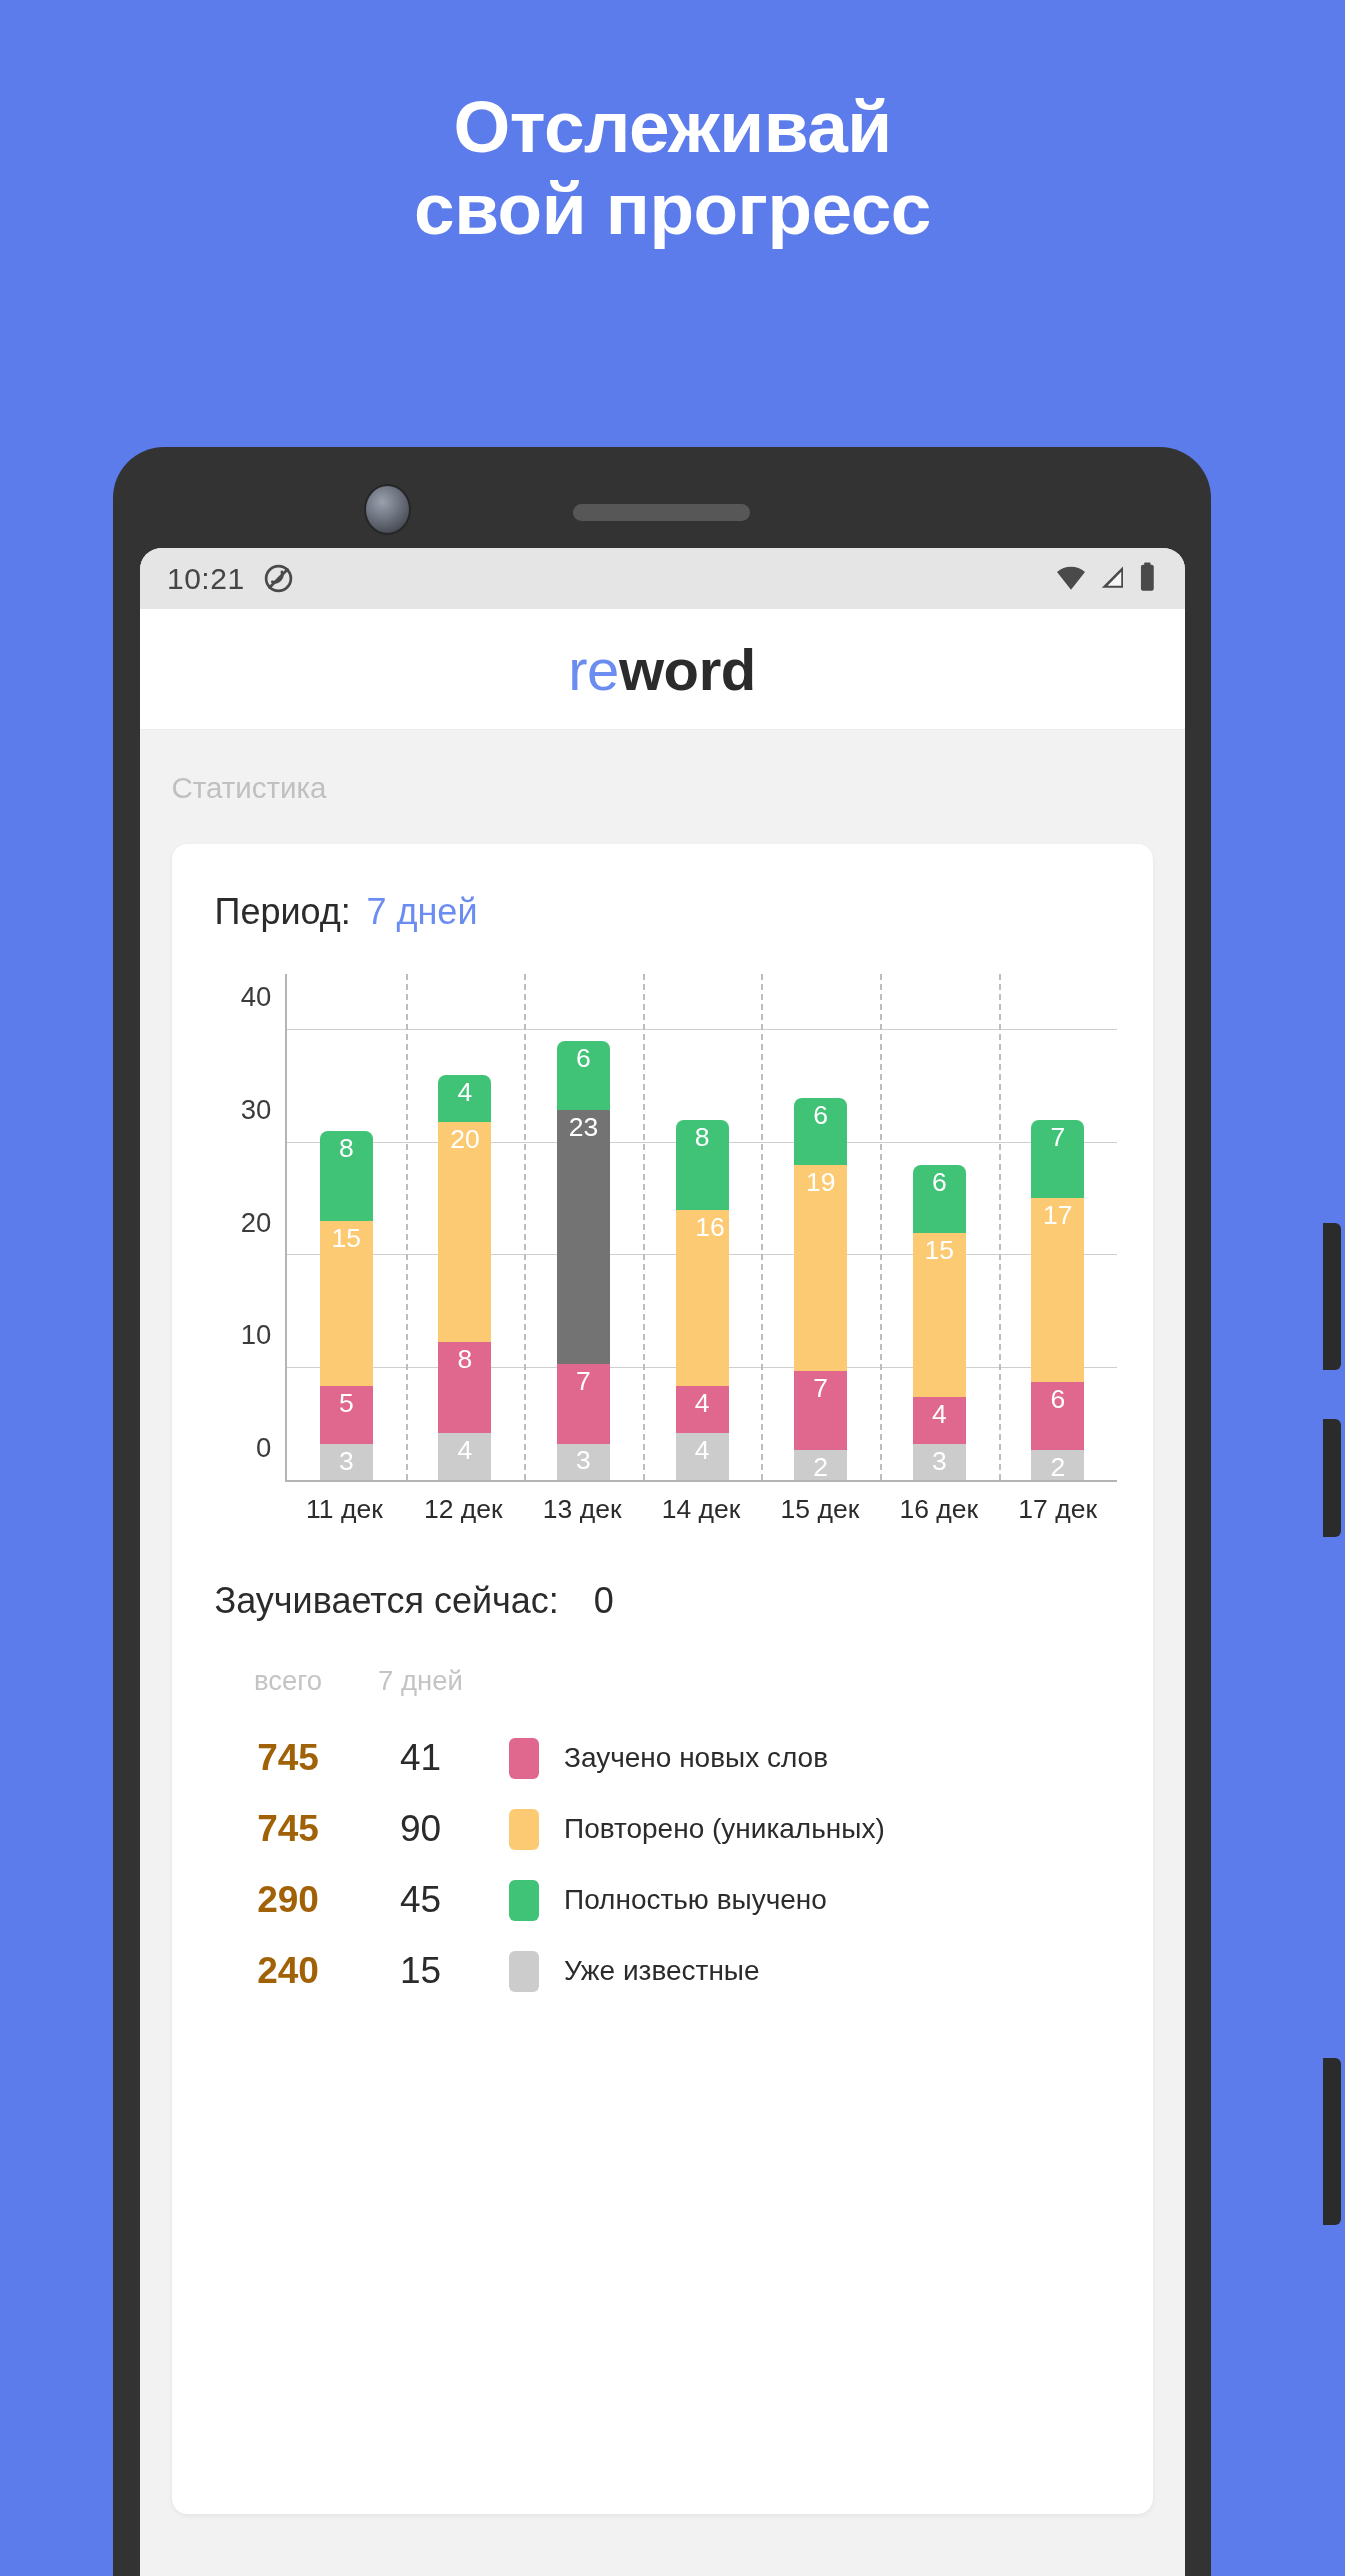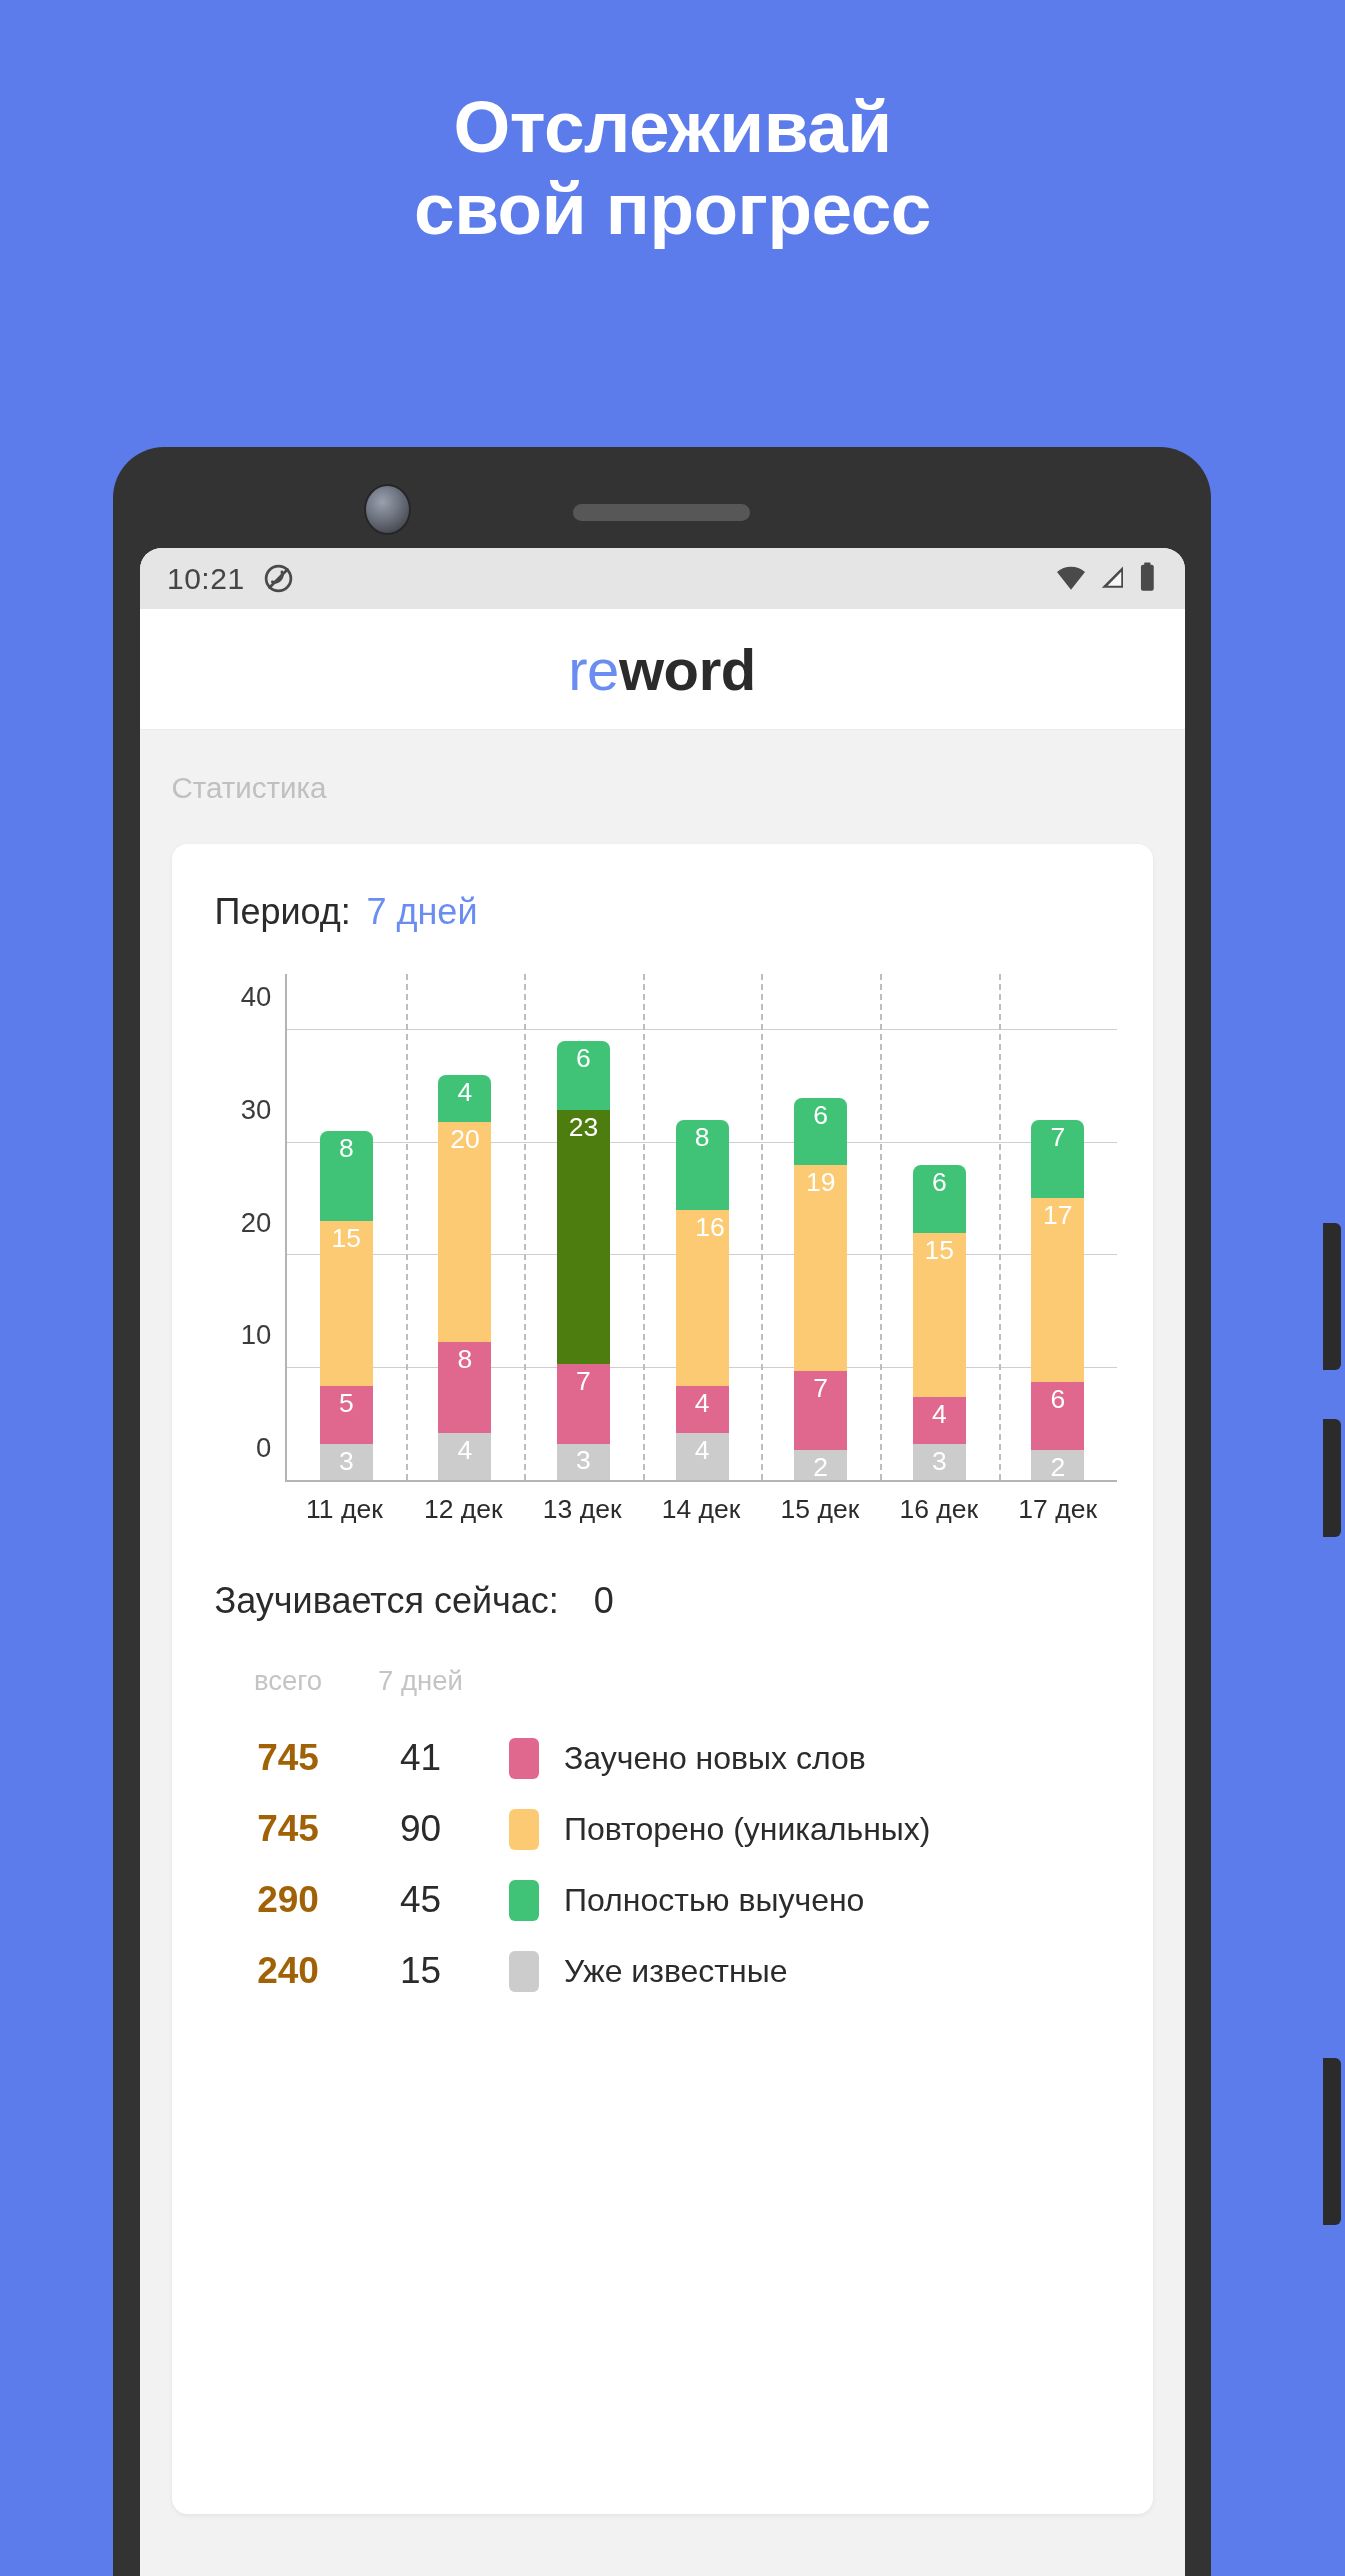--- a/index.html
+++ b/index.html
@@ -220,21 +220,21 @@
   .c-total { width:147px; text-align:center; }
   .c-week  { width:118px; text-align:center; }
   .trow { display:flex; align-items:center; height:71px; }
   .trow .c-total { font-size:37px; color:#a16207;font-weight:bold; }
   .trow .c-week  { font-size:37px; color:#2b2b2b; }
   .swatch {
     width:29.5px; height:41px;
     border-radius:5.9px;
     margin:0 25.5px 0 29.5px;
   }
-  .tlabel { font-size:32px; color:#2b2b2b; }
+  .tlabel { font-size:28px; color:#2b2b2b; }
 </style>
 </head>
 <body>
 
 <div class="headline">
   <span class="l1">Отслеживай</span>
   <span class="l2">свой прогресс</span>
 </div>
 
 <div class="phone">
@@ -330,21 +330,21 @@
                   <div class="bar" style="height: 80%;">
                     <div class="seg" style="flex: 4 1 0%; background: rgb(65, 195, 119);">4</div>
                     <div class="seg" style="flex: 20 1 0%; background: rgb(252, 202, 115);">20</div>
                     <div class="seg" style="flex: 8 1 0%; background: rgb(224, 104, 143);">8</div>
                     <div class="seg" style="flex: 4 1 0%; background: rgb(204, 204, 204);">4</div>
                   </div>
                 </div>
                 <div class="bar-col">
                   <div class="bar" style="height: 86.6667%;">
                     <div class="seg" style="flex: 6 1 0%; background: rgb(65, 195, 119);">6</div>
-                    <div class="seg" style="flex: 23 1 0%; background: #4d7c0f; text-align: center;">23</div>
+                    <div class="seg" style="flex: 23 1 0%; background: #737373; text-align: center;">23</div>
                     <div class="seg" style="flex: 7 1 0%; background: rgb(224, 104, 143);">7</div>
                     <div class="seg" style="flex: 3 1 0%; background: rgb(204, 204, 204);">3</div>
                   </div>
                 </div>
                 <div class="bar-col">
                   <div class="bar" style="height: 71.1111%;">
                     <div class="seg" style="flex: 8 1 0%; background: rgb(65, 195, 119);">8</div>
                     <div class="seg" style="flex: 16 1 0%; background: rgb(252, 202, 115); padding-left: 16px;">16</div>
                     <div class="seg" style="flex: 4 1 0%; background: rgb(224, 104, 143);">4</div>
                     <div class="seg" style="flex: 4 1 0%; background: rgb(204, 204, 204);">4</div>

